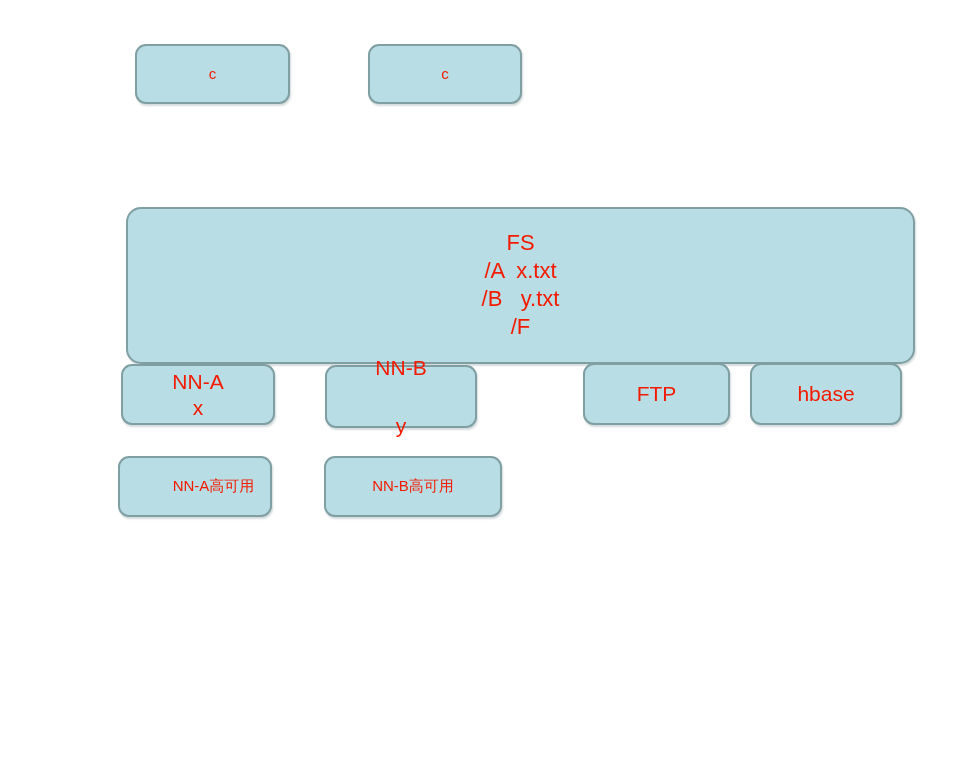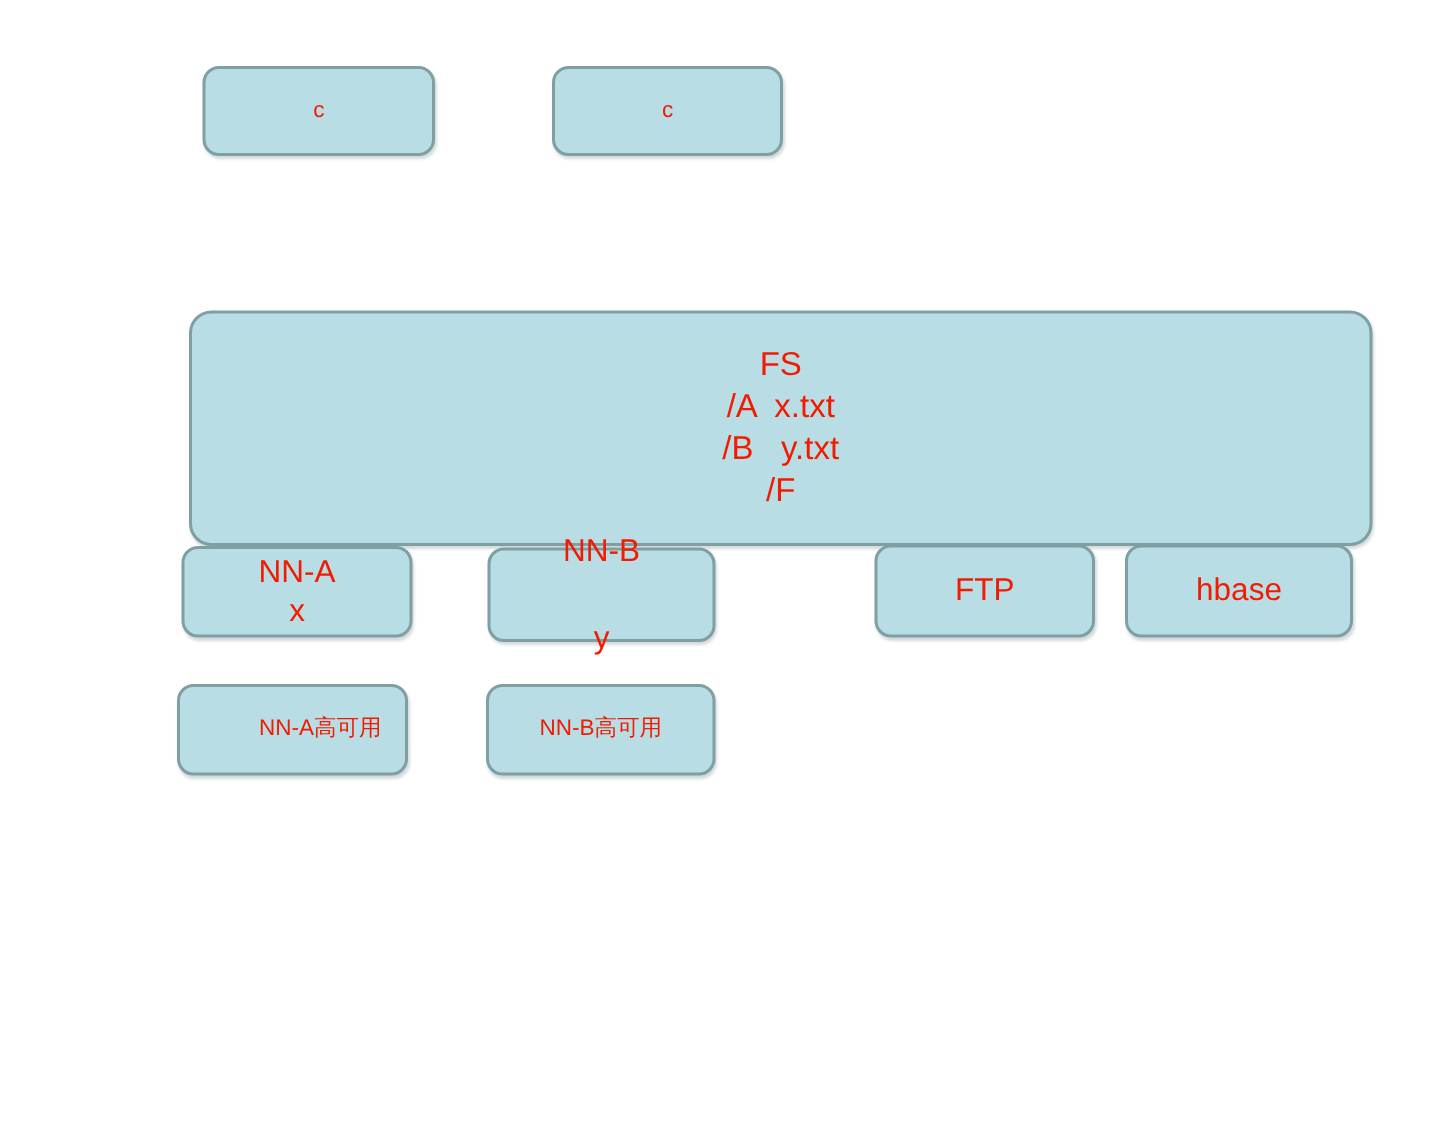--- a/index.html
+++ b/index.html
@@ -77,21 +77,21 @@
     border-radius: 11px;
     font-size: 21px;
   }
   .n-nn-a-ha {
     left: 118px; top: 456px; width: 154px; height: 61px;
     border-radius: 11px;
     font-size: 15px;
     padding-left: 37px;
   }
   .n-nn-b-ha {
-    left: 324px; top: 456px; width: 153px; height: 61px;
+    left: 324px; top: 456px; width: 178px; height: 61px;
     border-radius: 11px;
     font-size: 15px;
   }
   .n-dn {
     left: 152px; top: 543px; width: 746px; height: 154px;
     border-radius: 17px;
     font-size: 22px;
   }
 </style>
 </head>

